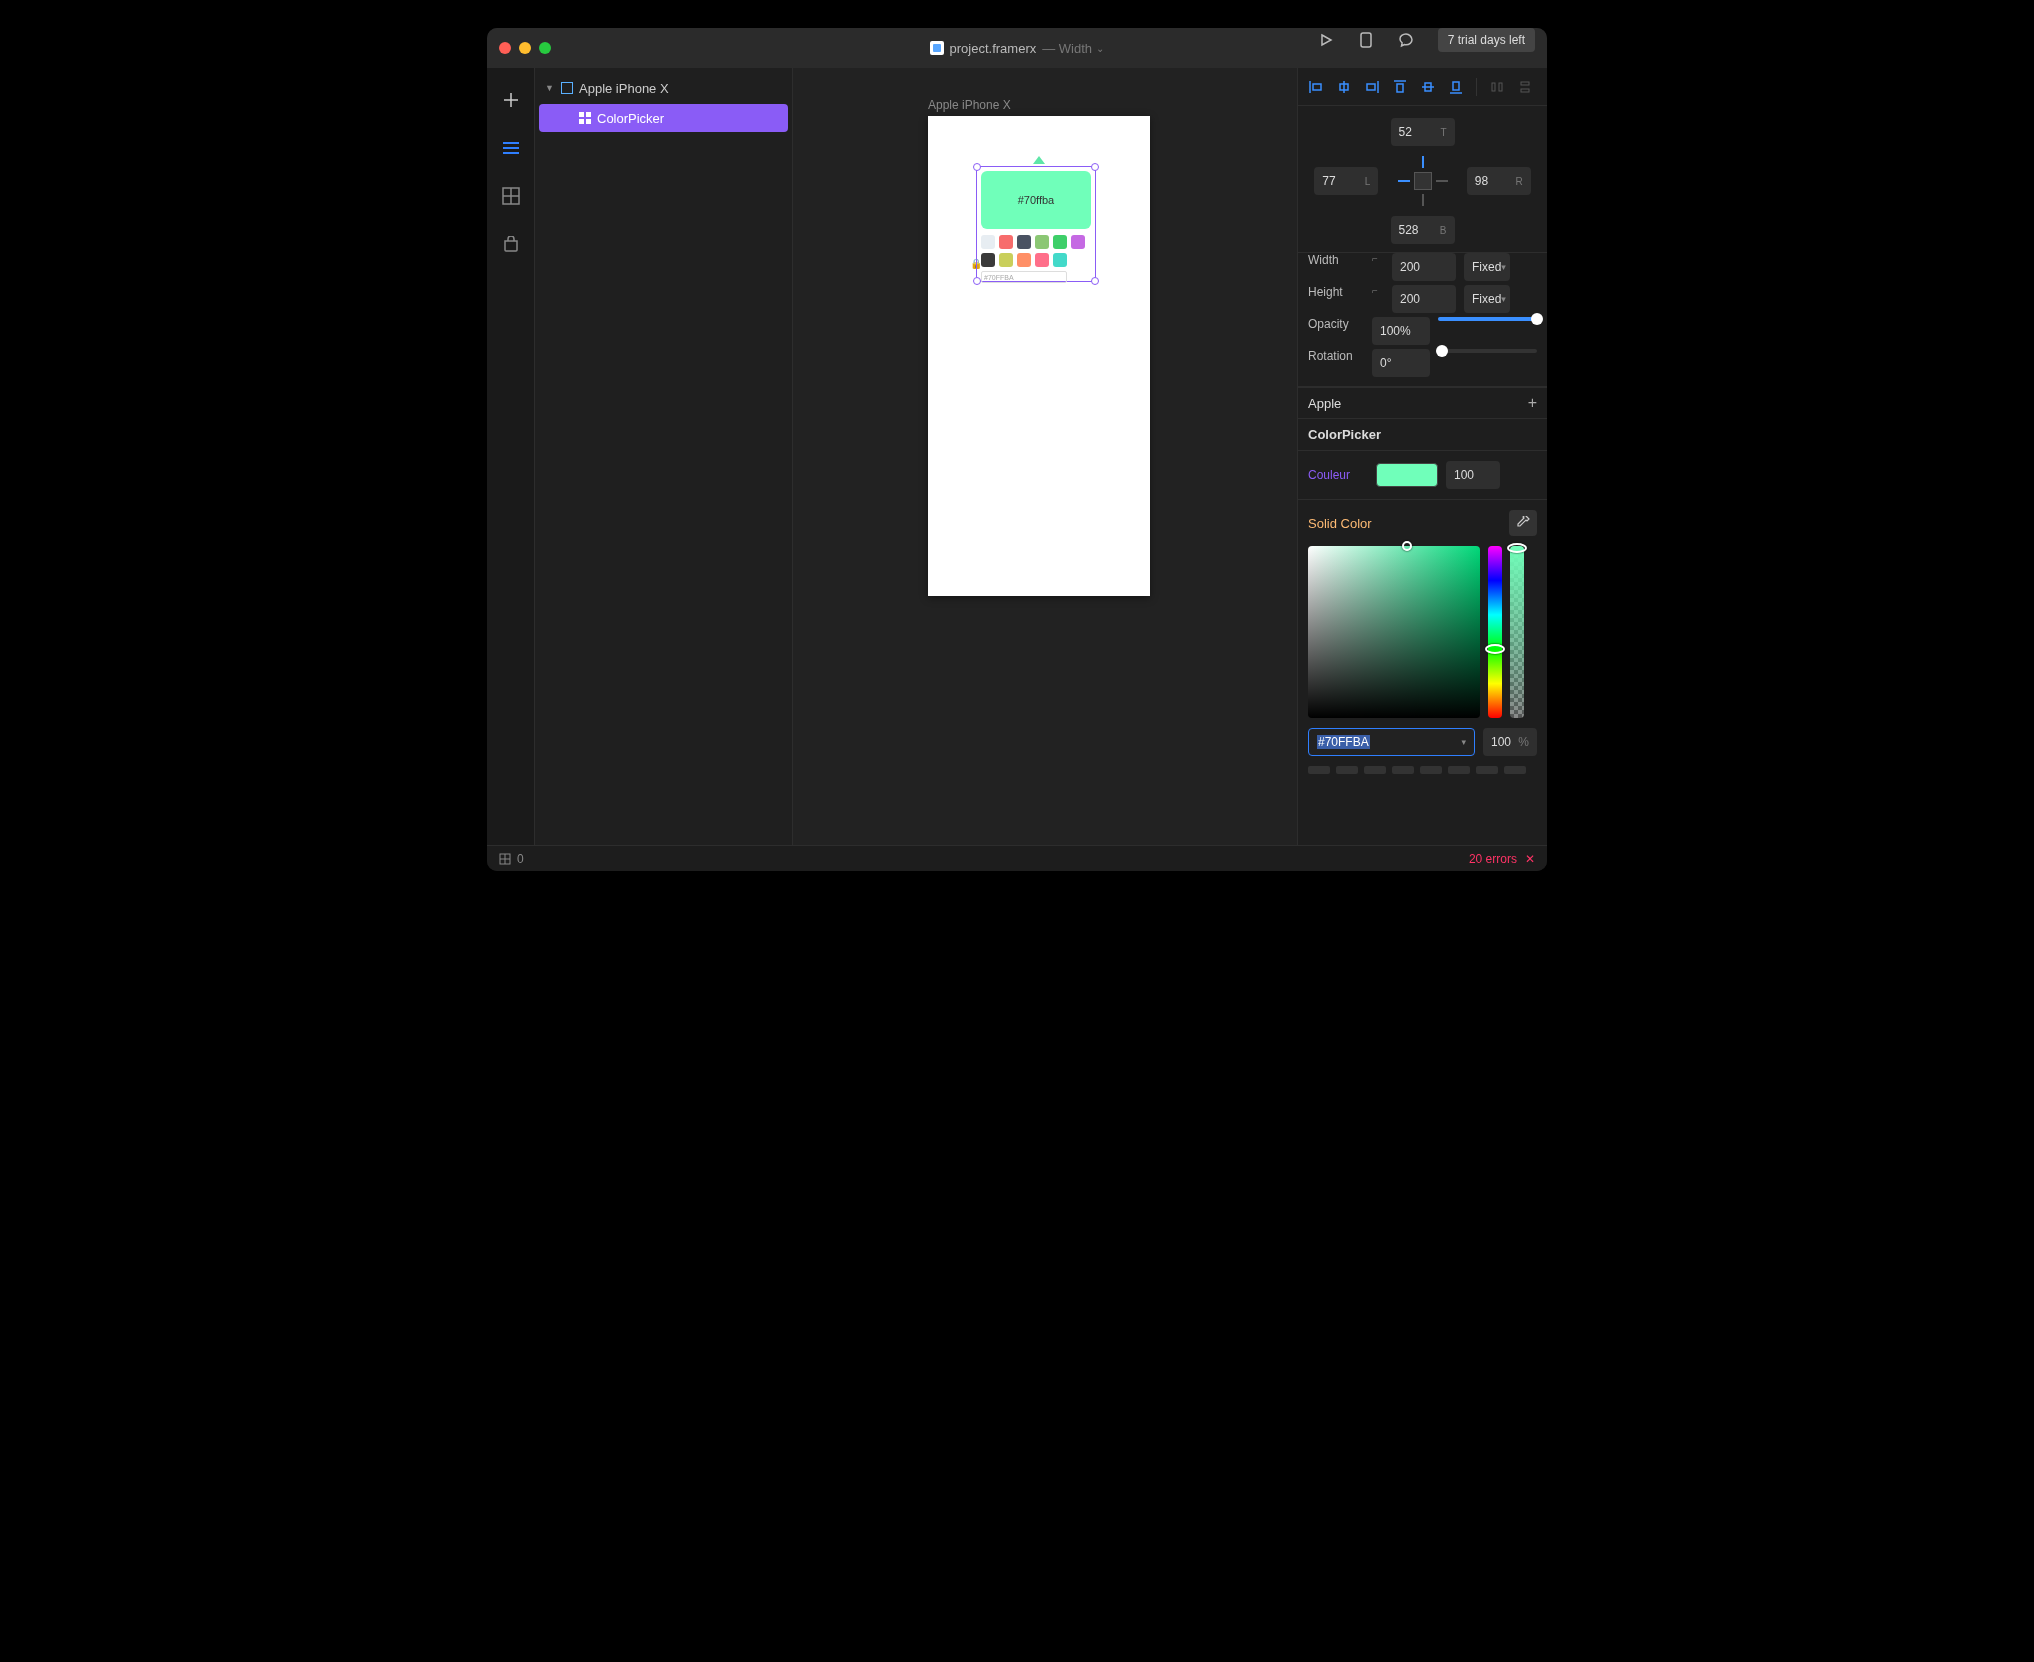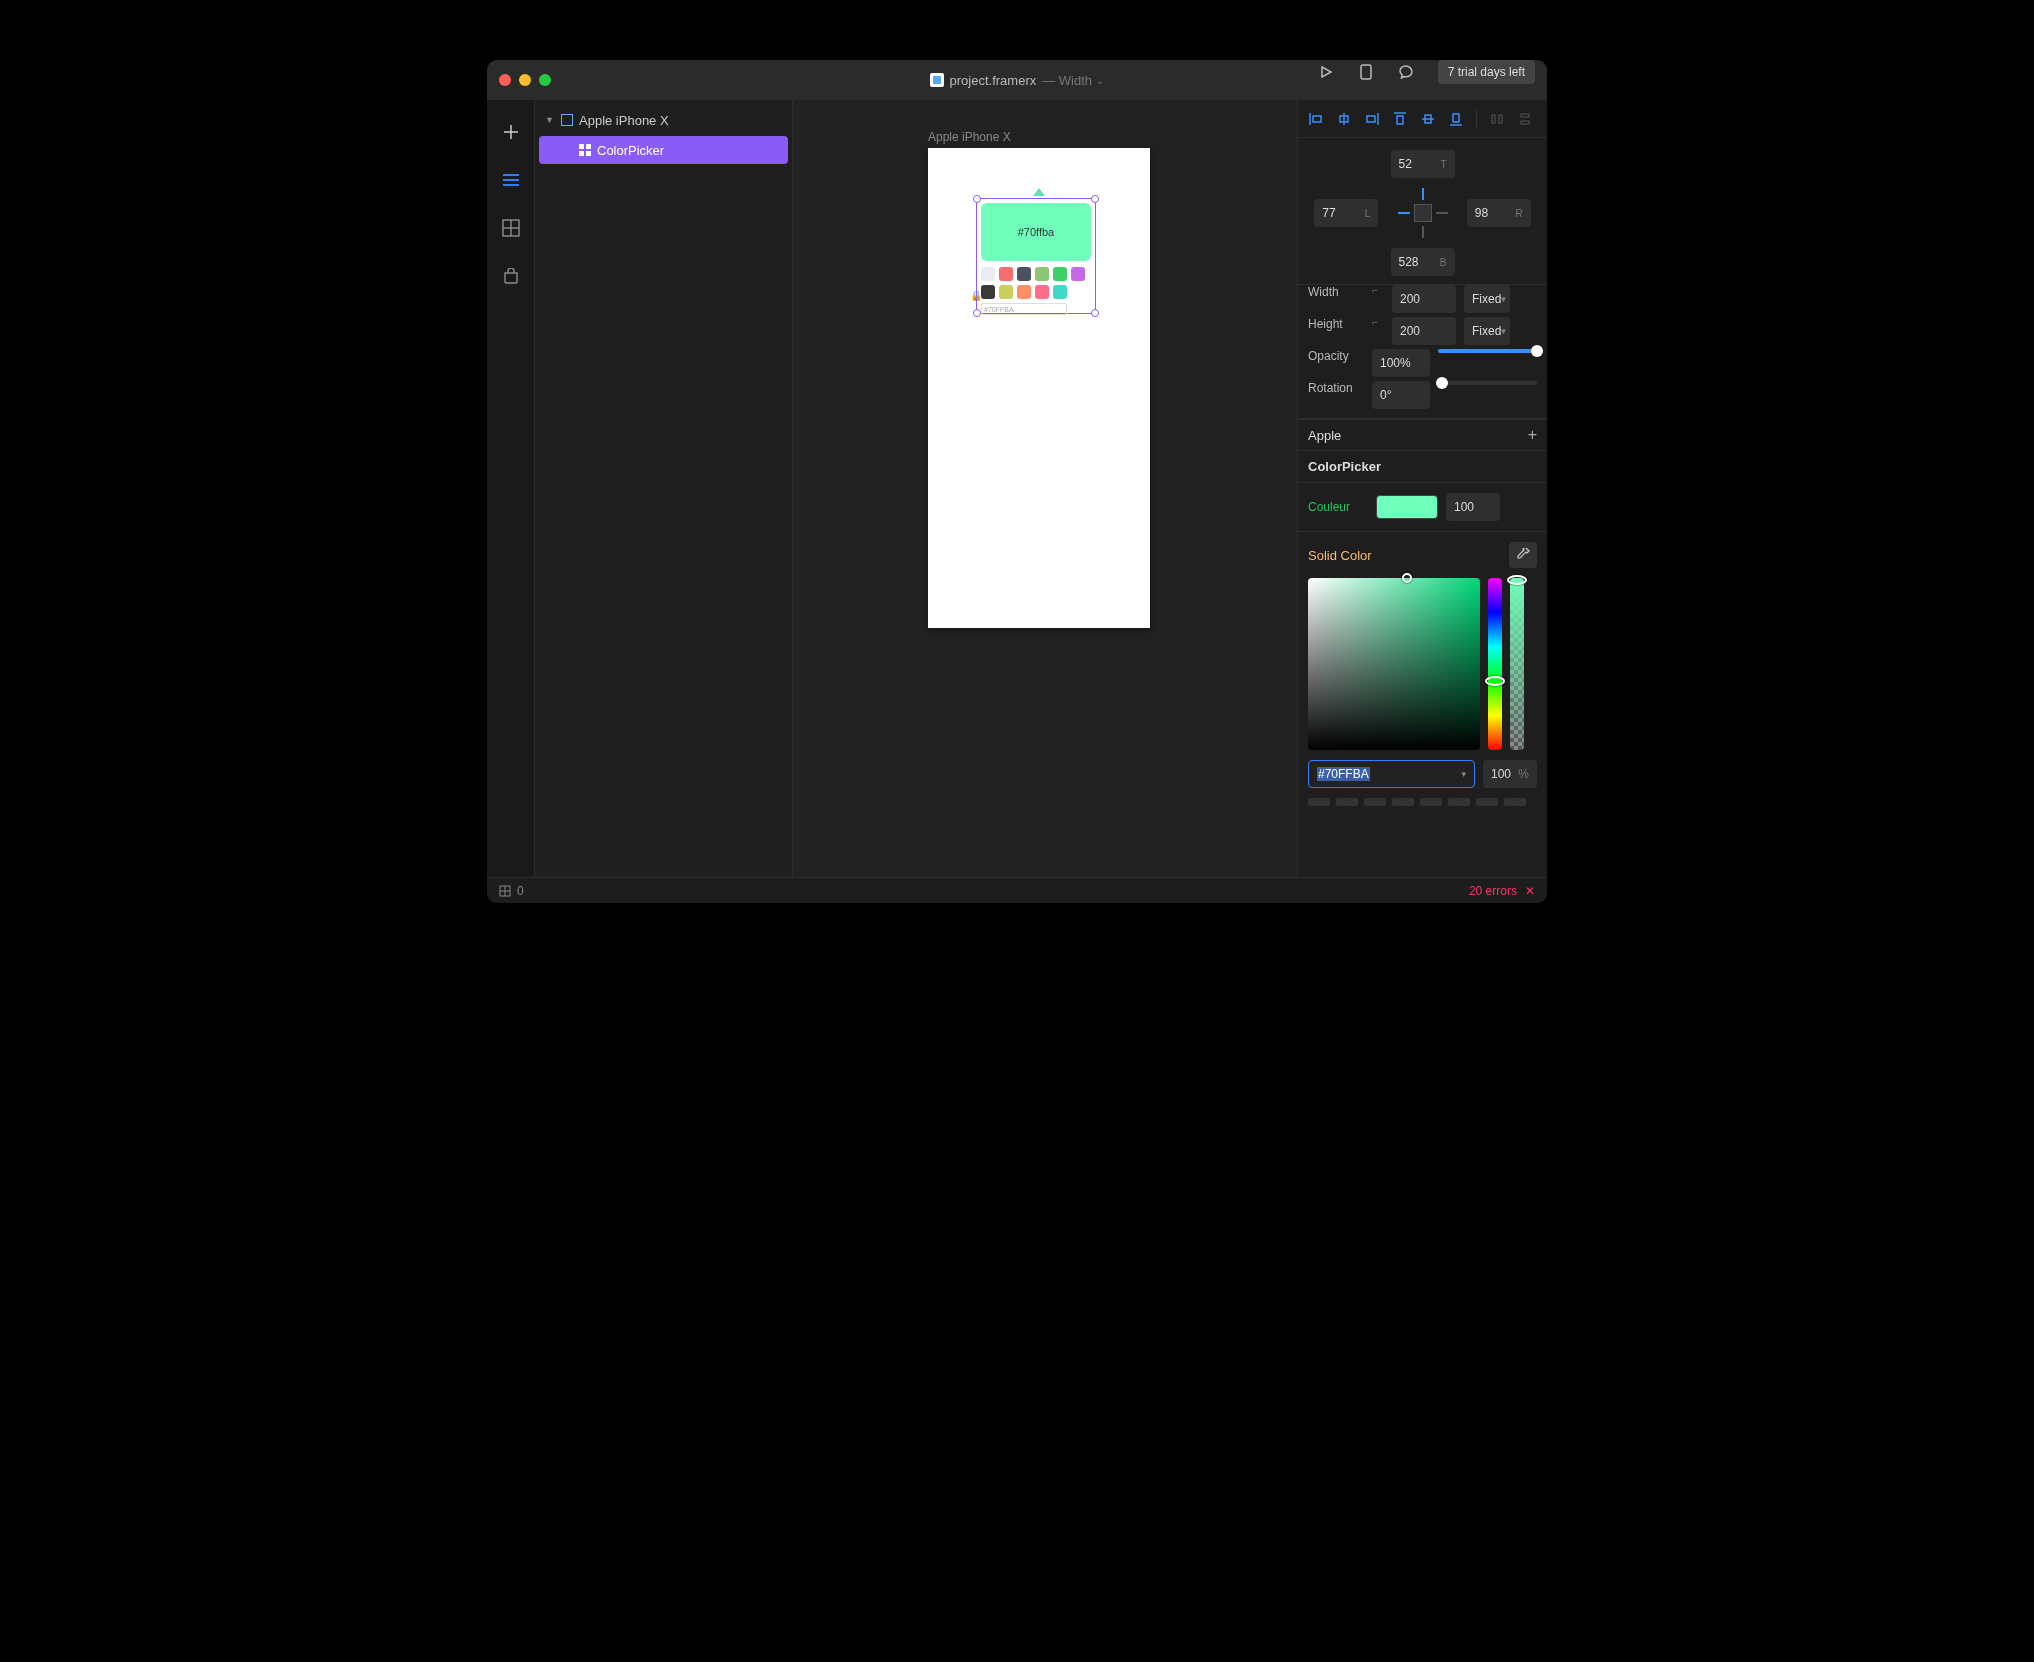--- a/index.html
+++ b/index.html
@@ -13,21 +13,21 @@
     display: flex;
     align-items: flex-start;
     justify-content: center;
   }
   .window {
     width: 1060px;
     height: 843px;
     background: #1a1a1a;
     border-radius: 10px;
     box-shadow: 0 20px 60px rgba(0,0,0,0.7);
-    margin-top: 60px;
+    margin-top: 28px;
     display: flex;
     flex-direction: column;
     overflow: hidden;
   }
   
   .titlebar {
     height: 40px;
     background: #2b2b2b;
     display: flex;
     align-items: center;
@@ -178,21 +178,21 @@
   .slider .fill{position:absolute;left:0;top:0;bottom:0;background:#3a8fff;border-radius:2px;}
   .slider .knob{position:absolute;top:-4px;width:12px;height:12px;background:#fff;border-radius:50%;}
   .section-head{
     height:32px;border-top:1px solid #2d2d2d;border-bottom:1px solid #2d2d2d;
     display:flex;align-items:center;justify-content:space-between;padding:0 10px;
     color:#ddd;font-weight:500;font-size:13px;
   }
   .plus-ic{color:#aaa;font-size:16px;cursor:pointer;}
   .comp-name{padding:8px 10px;color:#ddd;font-weight:600;border-bottom:1px solid #2d2d2d;}
   .couleur-row{display:flex;align-items:center;padding:10px;gap:8px;border-bottom:1px solid #2d2d2d;}
-  .couleur-row label{width:60px;color:#22c55e;font-size:12px;}
+  .couleur-row label{width:60px;color:#8b5cf6;font-size:12px;}
   .couleur-sw{width:62px;height:24px;background:#70ffba;border-radius:4px;border:1px solid #444;}
   .solid-row{display:flex;align-items:center;justify-content:space-between;padding:10px;}
   .dropper{width:28px;height:26px;background:#333;border-radius:4px;display:flex;align-items:center;justify-content:center;color:#ccc;font-size:13px;}
   .picker-area{padding:0 10px;display:flex;gap:8px;}
   .sv-box{
     width:172px;height:172px;border-radius:4px;position:relative;
     background:
       linear-gradient(to top, #000, transparent),
       linear-gradient(to right, #fff, #00d879);
   }

